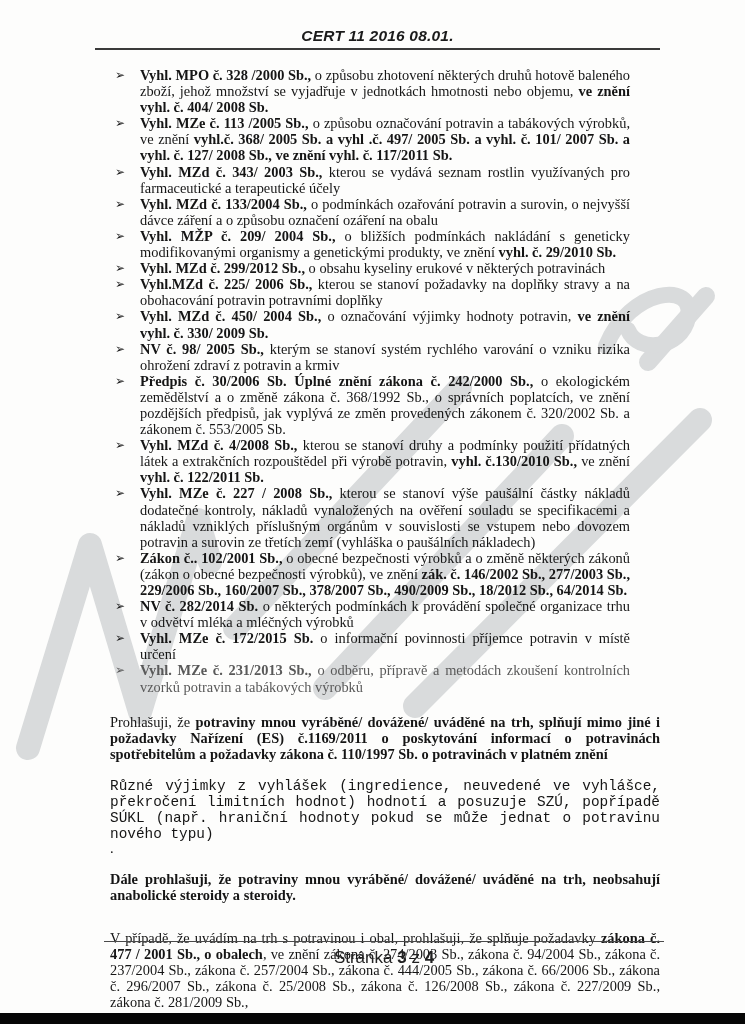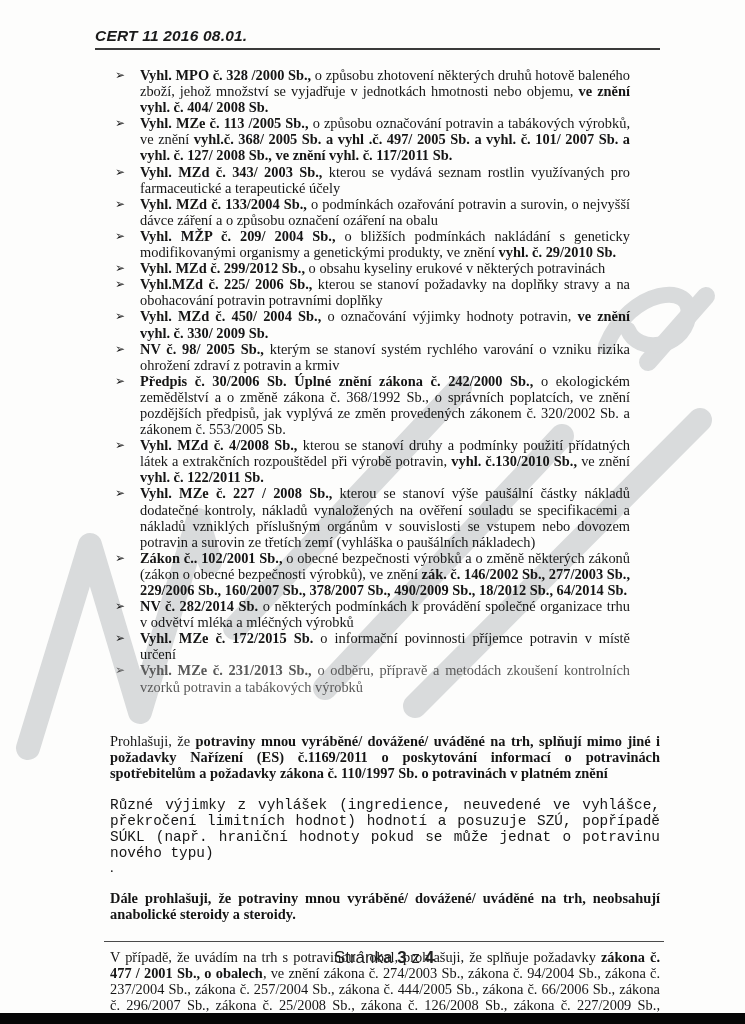--- a/index.html
+++ b/index.html
@@ -12,38 +12,38 @@
   }
   html,body{margin:0;padding:0;}
   body{background:#888;}
   .page{
     position:relative;width:745px;height:1024px;margin:0 auto;
     background:var(--paper);overflow:hidden;
     font-family:"Liberation Serif",serif;color:var(--text);
   }
   .watermark{position:absolute;top:0;left:0;z-index:0;}
   .content{position:relative;z-index:1;padding:27px 85px 0 95px;}
-  .doc-header{text-align:left;font-family:"Liberation Sans",sans-serif;
+  .doc-header{text-align:center;font-family:"Liberation Sans",sans-serif;
     font-style:italic;font-weight:bold;font-size:15.5px;letter-spacing:.2px;color:#1b1b1b;}
   .header-rule{height:0;border-top:2px solid var(--rule);margin-top:3px;}
   ul.reg-list{
     list-style:none;margin:17px 0 0 15px;padding:0;width:520px;
     font-size:14.4px;line-height:16.1px;text-align:justify;
   }
   ul.reg-list li{position:relative;padding-left:30px;margin:0;}
   ul.reg-list li .marker{
     position:absolute;left:5px;top:1px;font-size:12px;line-height:15px;
     font-family:"DejaVu Sans",sans-serif;color:#1b1b1b;
   }
   ul.reg-list li.muted{color:var(--muted-text);}
   ul.reg-list li.muted .marker{color:var(--muted-text);}
   b{font-weight:bold;}
   .paras{margin-left:15px;width:550px;font-size:14.4px;line-height:16.1px;text-align:justify;}
   .para{margin:0;}
-  .para[data-name="declaration-regulation-1169"]{margin-top:38px;}
+  .para[data-name="declaration-regulation-1169"]{margin-top:19px;}
   .para[data-name="exceptions-note"]{margin-top:16px;font-family:Liberation Mono, monospace;}
   .para[data-name="standalone-period"]{margin-top:0;line-height:13px;}
   .para[data-name="declaration-anabolic-steroids"]{margin-top:16px;}
   .para[data-name="declaration-packaging"]{margin-top:26px;}
   .footer-rule{position:absolute;left:104px;top:941px;width:560px;height:0;
     border-top:1.5px solid #4a4a4a;z-index:1;}
   .page-footer{position:absolute;left:104px;top:948px;width:560px;text-align:center;
     font-family:"Liberation Sans",sans-serif;font-size:17px;color:#222;z-index:1;}
   .scan-bar{position:absolute;left:0;bottom:0;width:100%;height:11px;
     background:var(--scan-bar);z-index:2;}

